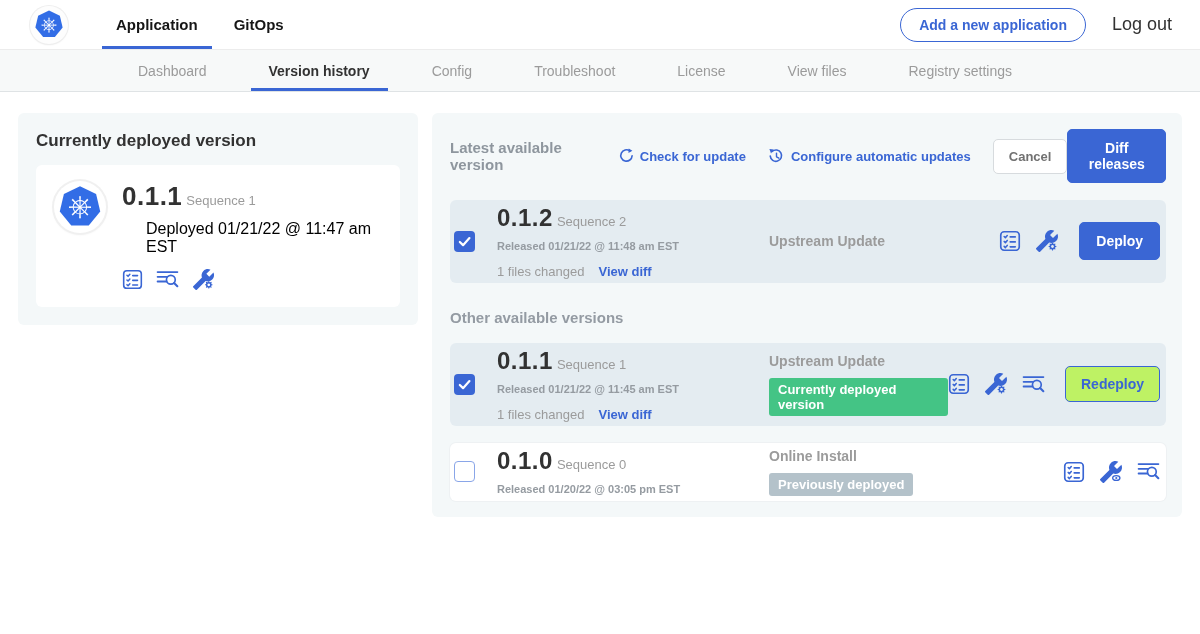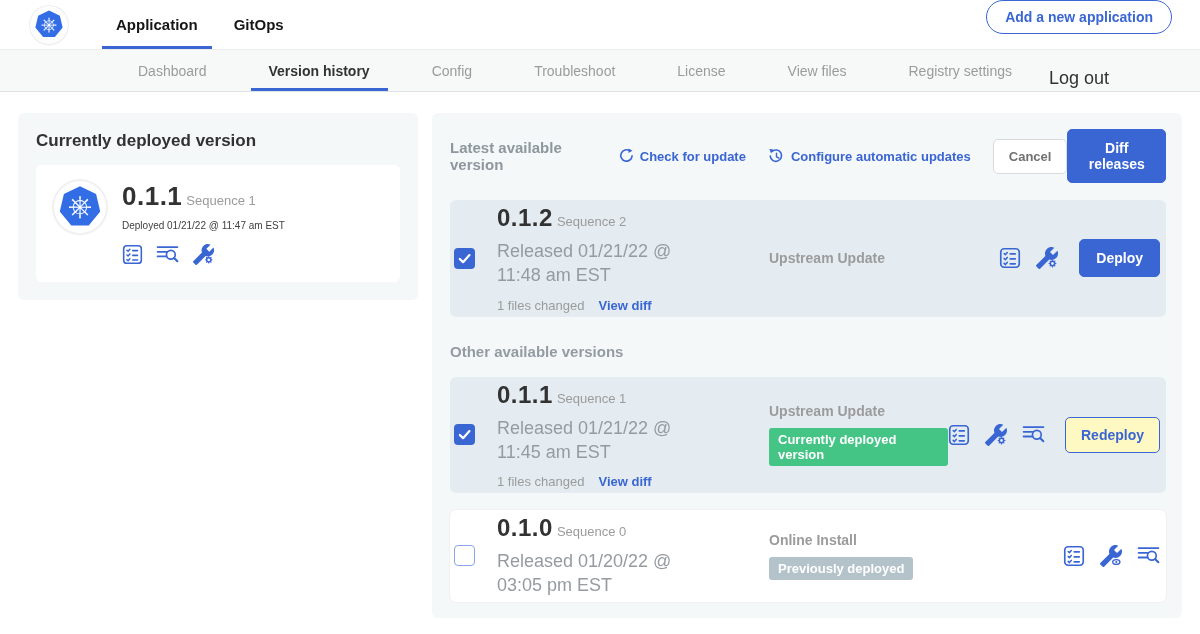--- a/index.html
+++ b/index.html
@@ -31,21 +31,21 @@
   .heptagon.small { width: 31px; height: 31px; font-size: 20px; }
   .heptagon.big { width: 46px; height: 46px; font-size: 30px; }
   .helm-glyph { line-height: 1; transform: translateY(-1px); }
   .topnav-tabs { display: flex; align-items: stretch; }
   .topnav-tab {
     display: flex; align-items: center; padding: 0 14px; margin-right: 8px;
     font-size: 15px; font-weight: bold; color: #161616; cursor: pointer;
     border-bottom: 3px solid transparent; border-top: 3px solid transparent;
   }
   .topnav-tab.active { border-bottom-color: #3a66d4; }
-  .topnav-right { margin-left: auto; display: flex; align-items: center; gap: 34px; flex-direction: column; }
+  .topnav-right { margin-left: auto; display: flex; align-items: center; gap: 26px; }
   .pill-btn {
     border: 1px solid #3a66d4; color: #3a66d4; background: #fff;
     font-family: inherit; font-size: 14px; font-weight: bold;
     border-radius: 18px; padding: 8px 18px; cursor: pointer;
   }
   .logout { font-size: 18px; color: #323232; cursor: pointer; }
 
   
   .subnav {
     height: 42px; background: #f7f9f9; border-bottom: 1px solid #dfe3e5;
@@ -71,58 +71,58 @@
   }
   .logo-ring {
     width: 52px; height: 52px; border-radius: 50%; background: #fff;
     box-shadow: 0 0 0 2px #f0f0f0, 0 1px 3px rgba(0,0,0,.12);
     display: flex; align-items: center; justify-content: center; flex: 0 0 auto;
   }
   .ver-line { display: flex; align-items: baseline; gap: 4px; }
   .ver-num { font-size: 26px; font-weight: bold; color: #323232; letter-spacing: .5px; }
   .ver-num.row-size { font-size: 24px; }
   .ver-seq { font-size: 13px; color: #9b9b9b; }
-  .deployed-at { font-size: 10px; color: #404040; margin-top: 8px; }
+  .deployed-at { font-size: 16px; color: #000000; margin-top: 8px; margin-left: 24px; }
   .icon-row { display: flex; align-items: center; gap: 13px; margin-top: 12px; }
   .icon-btn { cursor: pointer; color: #3a66d4; }
 
   
   .right-panel { flex: 1; padding: 16px 16px 16px 18px; }
   .avail-header { display: flex; align-items: center; }
   .avail-title { font-size: 15px; font-weight: bold; color: #8e969e; margin-right: 14px; }
   .link-btn {
     display: flex; align-items: center; gap: 6px; color: #3a66d4;
     font-size: 13px; font-weight: bold; cursor: pointer; margin-right: 22px;
     white-space: nowrap;
   }
   .avail-actions { margin-left: auto; display: flex; align-items: center; }
   .btn { font-family: inherit; font-size: 13px; font-weight: bold; border-radius: 5px; cursor: pointer; }
   .btn-secondary { background: #fff; color: #717171; border: 1px solid #d7dbde; padding: 9px 15px; }
   .btn-primary { background: #3a66d4; color: #fff; border: 1px solid #3a66d4; padding: 10px 16px; font-size: 14px; }
-  .btn-outline { background: #fef9c3; color: #3a66d4; border: 1.5px solid #3a66d4; padding: 9px 15px; font-size: 14px; }
+  .btn-outline { background: #bef264; color: #3a66d4; border: 1.5px solid #3a66d4; padding: 9px 15px; font-size: 14px; }
 
   .section-title { font-size: 15px; font-weight: bold; color: #949ba3; margin: 26px 0 14px 0; }
 
   .vrow {
     border-radius: 6px; padding: 4px; display: flex; align-items: center;
     margin-top: 17px; background: #fff;
   }
   .vrow.selected { background: #e4ecf1; }
   .vrow.plain { box-shadow: 0 0 0 1px #eef1f3; }
 
   .checkbox {
     width: 21px; height: 21px; border-radius: 4px; flex: 0 0 auto;
     margin-right: 22px; cursor: pointer;
     display: flex; align-items: center; justify-content: center;
   }
   .checkbox.checked { background: #3a66d4; }
   .checkbox.unchecked { background: #fff; border: 1.5px solid #8aa6e8; }
 
   .vinfo { width: 200px; flex: 0 0 auto; }
-  .vreleased { font-size: 18px; font-weight: normal; color: #959ba1; margin-top: 7px; line-height: 1.35; width: 190px; }
+  .vreleased { font-size: 11px; font-weight: bold; color: #959ba1; margin-top: 7px; line-height: 1.35; width: 190px; }
   .vfiles { font-size: 13px; color: #9b9b9b; margin-top: 10px; display: flex; gap: 14px; }
   .view-diff { color: #3a66d4; font-weight: bold; cursor: pointer; }
 
   .vsource { flex: 1; display: flex; flex-direction: column; gap: 9px; padding-left: 72px; }
   .source-label { font-size: 14px; font-weight: bold; color: #9b9b9b; }
   .badge {
     display: inline-block; width: fit-content; color: #fff; font-size: 13px; font-weight: bold;
     padding: 4px 9px; border-radius: 3px;
   }
   .badge-green { background: #44c485; }

